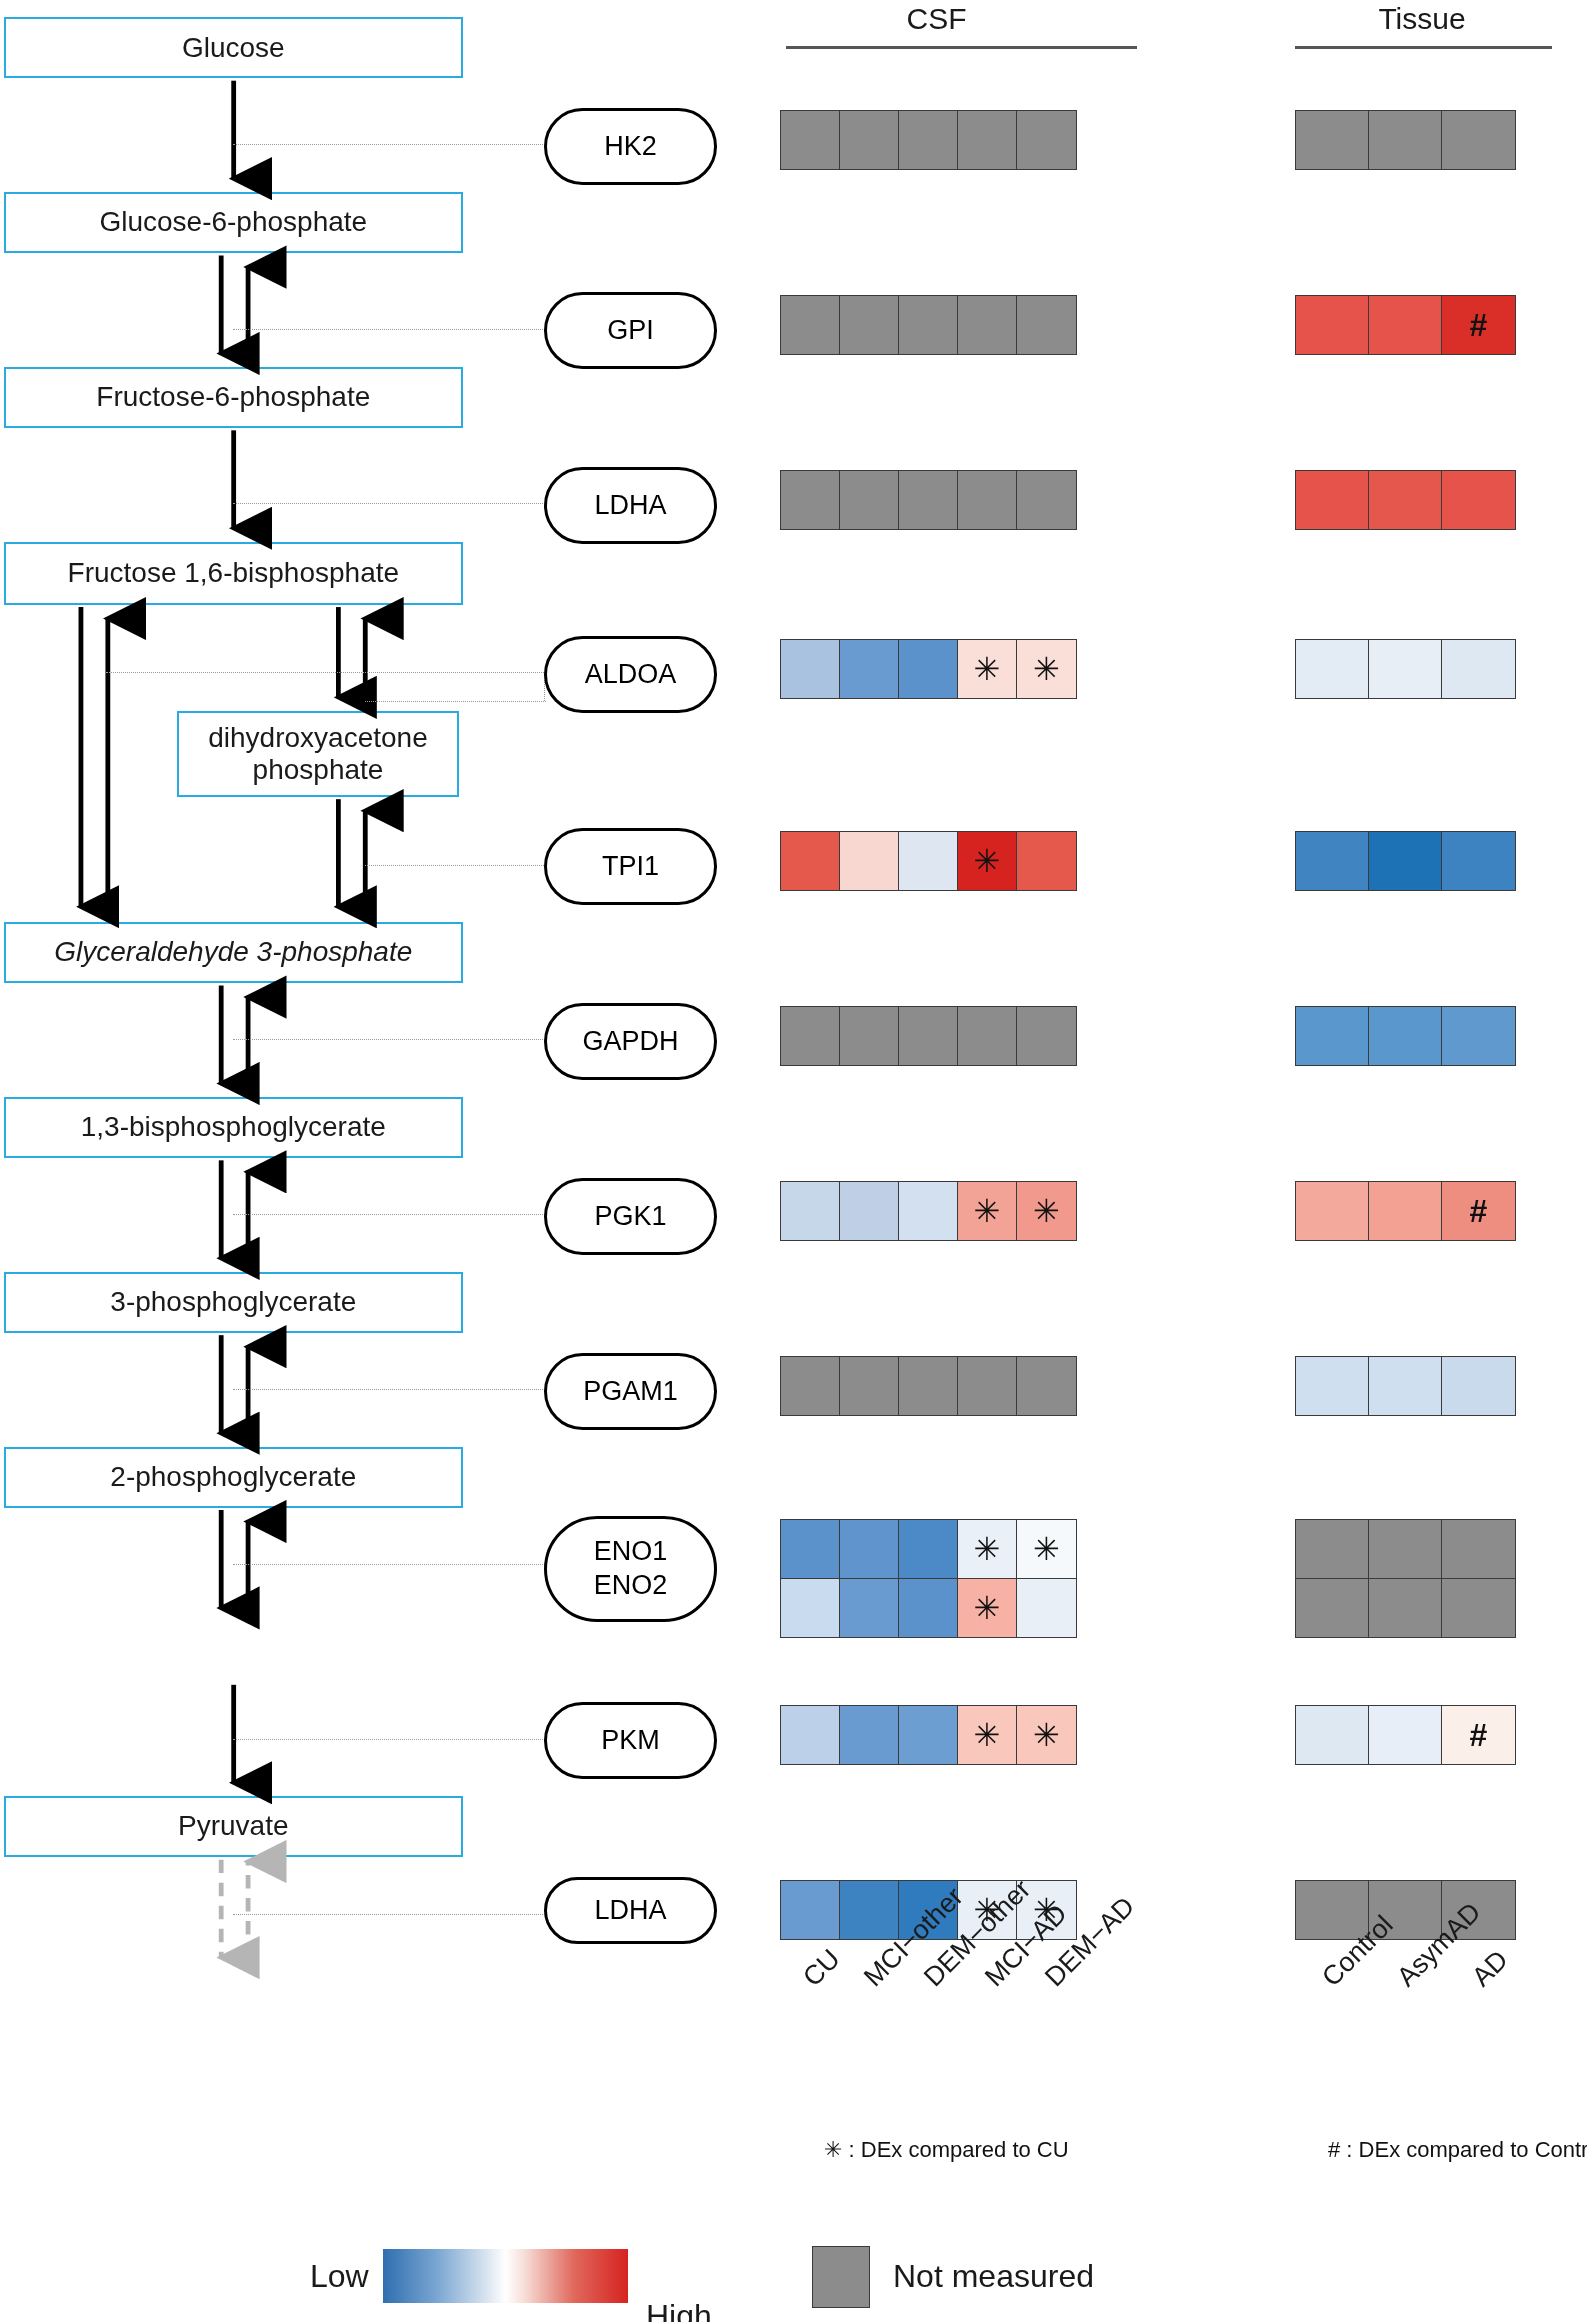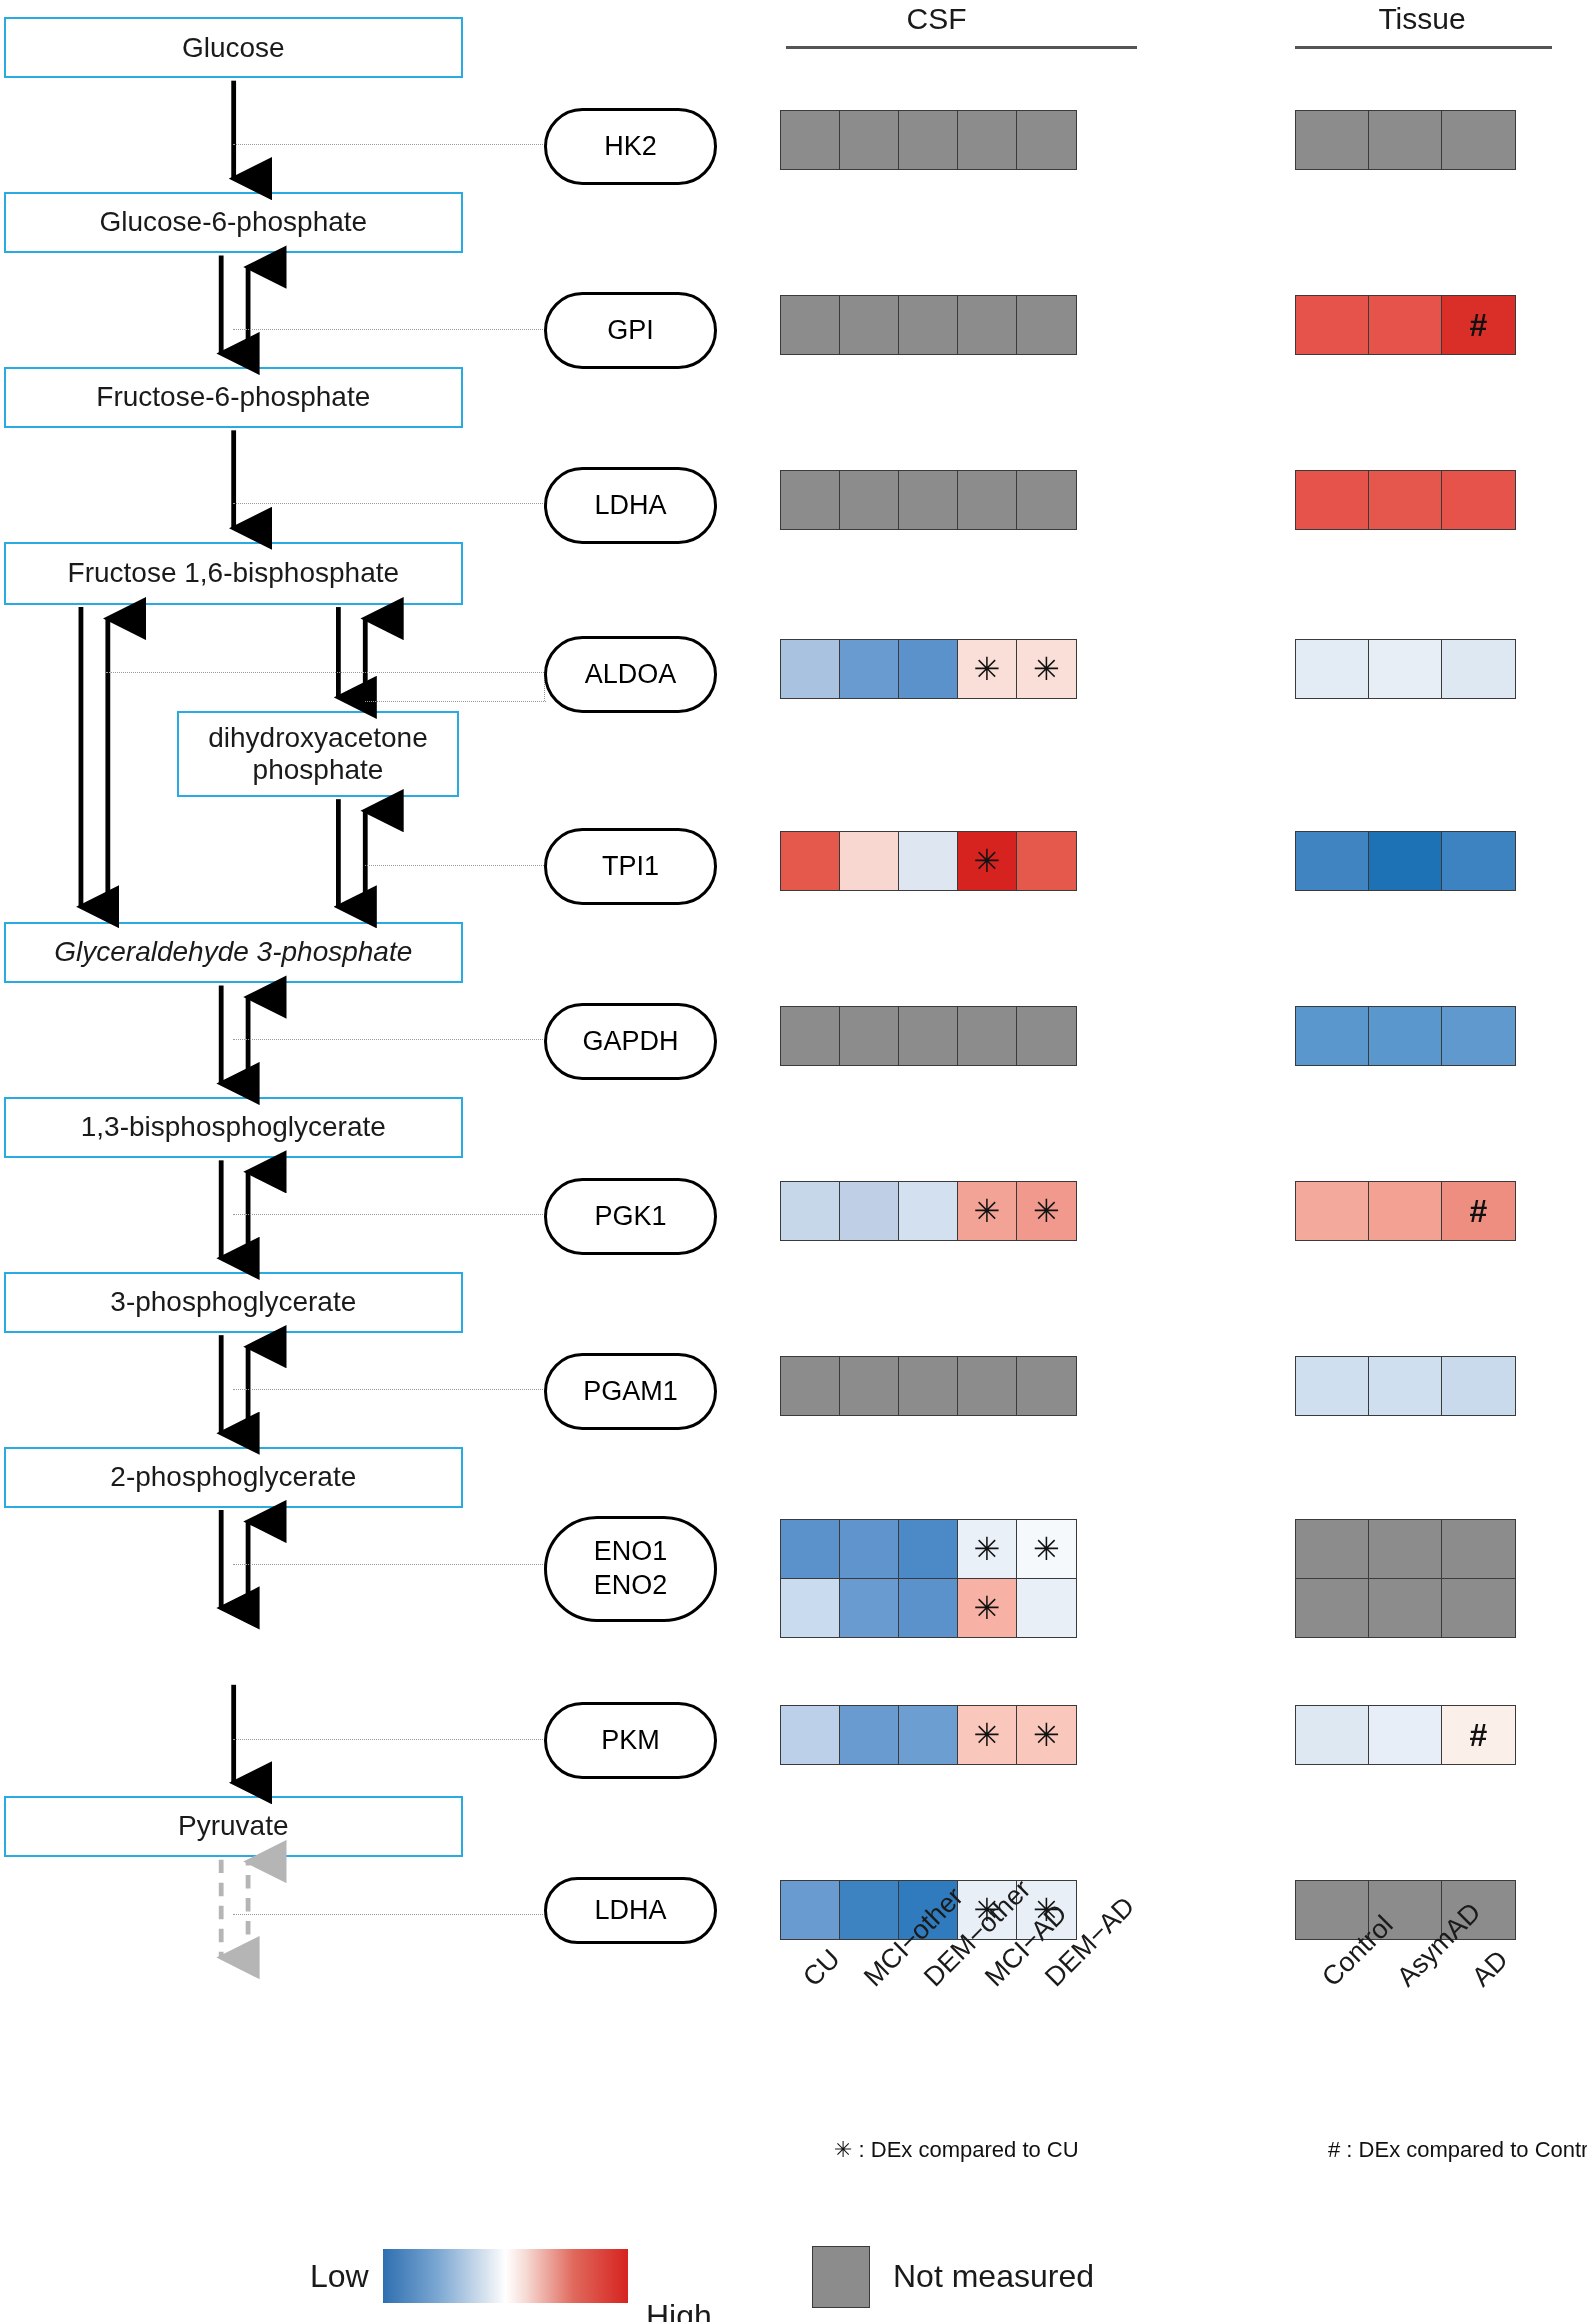--- a/index.html
+++ b/index.html
@@ -382,21 +382,21 @@
       <div class="tick" style="left: 797px; top: 1971px;">CU</div>
       <div class="tick" style="left: 858px; top: 1971px;">MCI−other</div>
       <div class="tick" style="left: 918px; top: 1971px;">DEM−other</div>
       <div class="tick" style="left: 979px; top: 1971px;">MCI−AD</div>
       <div class="tick" style="left: 1039px; top: 1971px;">DEM−AD</div>
       <div class="tick" style="left: 1316px; top: 1971px;">Control</div>
       <div class="tick" style="left: 1391px; top: 1971px;">AsymAD</div>
       <div class="tick" style="left: 1466px; top: 1971px;">AD</div>
     </div>
 
-  <div class="note" style="left:824px;top:2137px;margin-left:10px;">✳ : DEx compared to CU</div>
+  <div class="note" style="left:824px;top:2137px;">✳ : DEx compared to CU</div>
   <div class="note" style="left:1328px;top:2137px;"># : DEx compared to Control</div>
 
   <div class="legtext" style="left:310px;top:2258px;">Low</div>
   <div class="gradbar" style="left:383px;top:2249px;"></div>
   <div class="legtext" style="left:646px;top:2258px;margin-top:40px;">High</div>
   <div class="graswrap"></div>
   <div class="graysw" style="left:812px;top:2246px;"></div>
   <div class="legtext" style="left:893px;top:2258px;">Not measured</div>
 
 </div>

